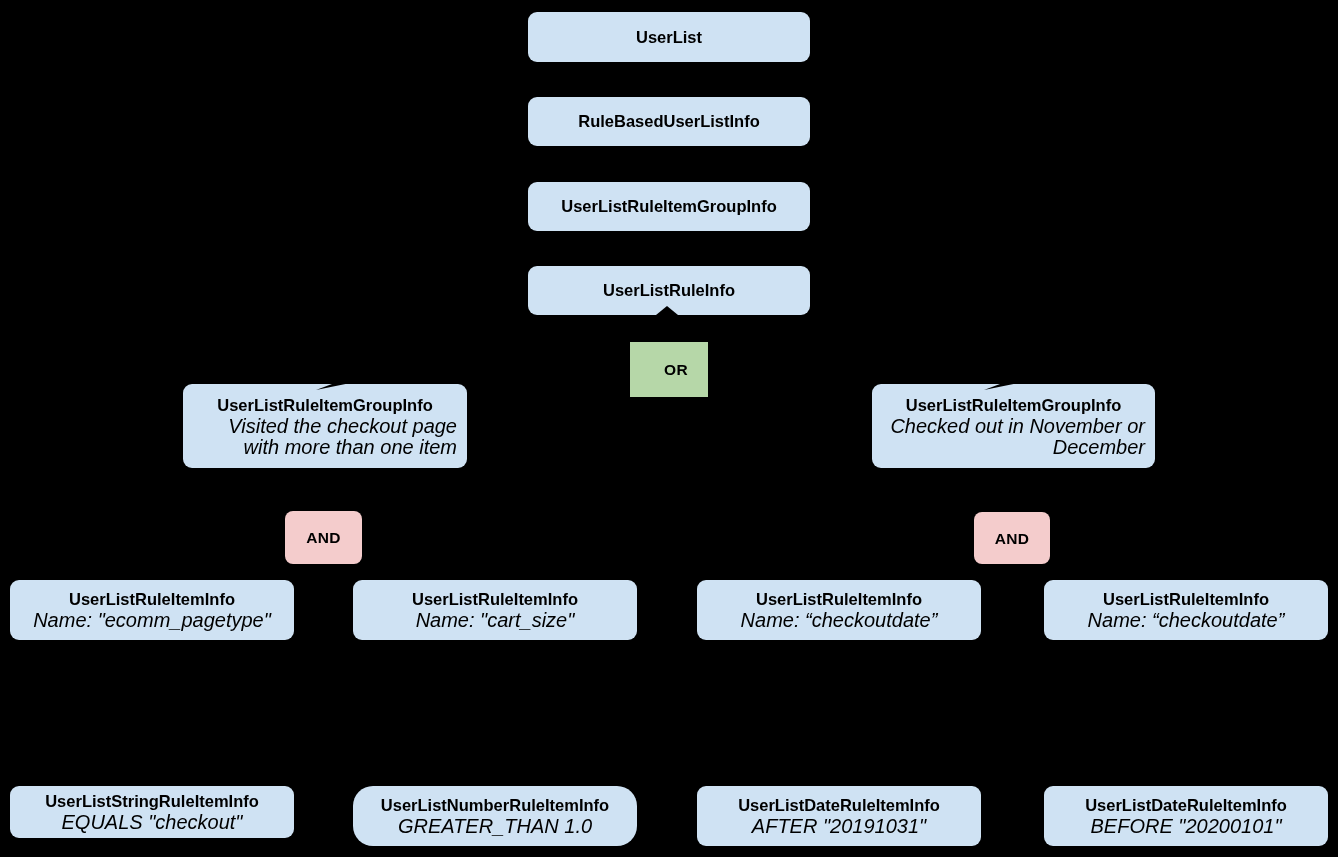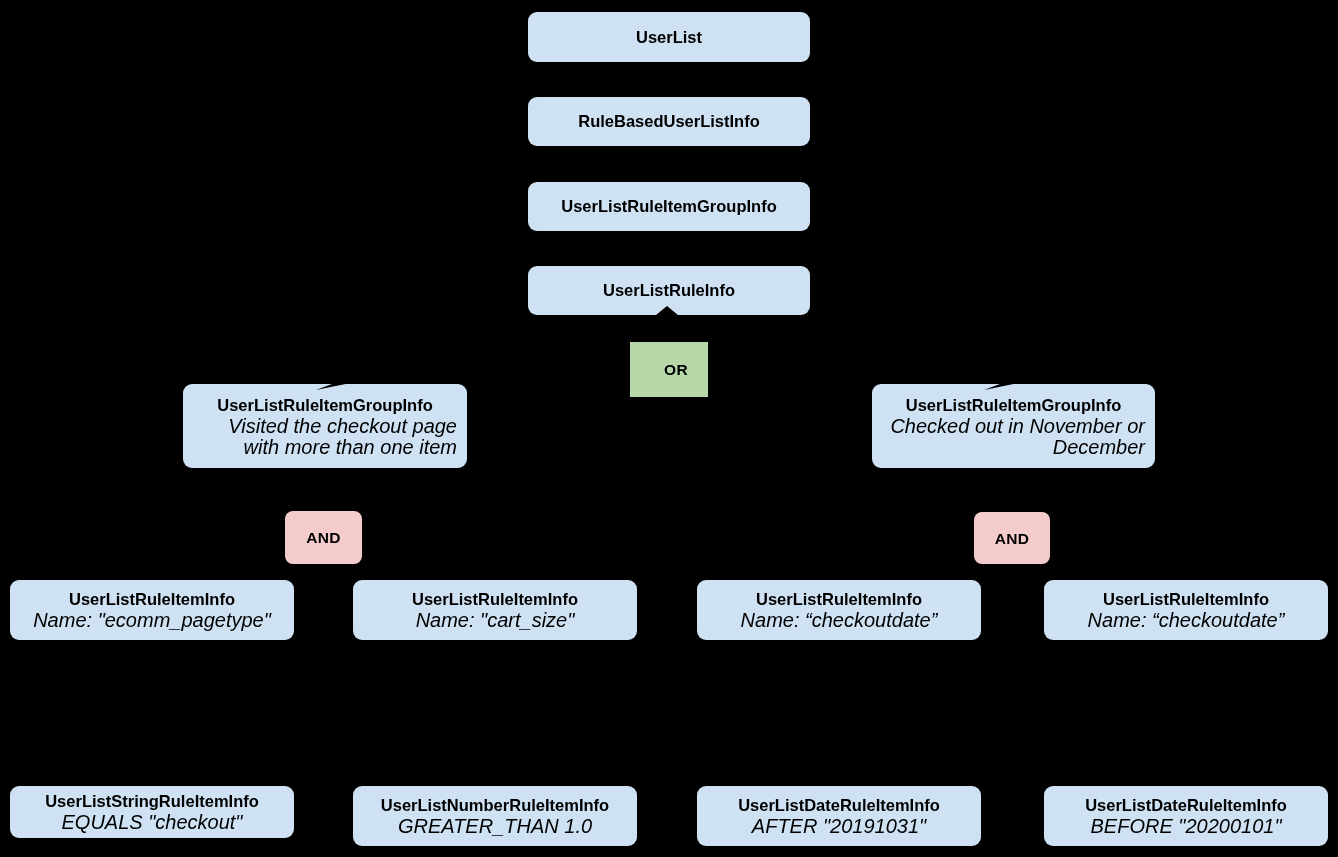--- a/index.html
+++ b/index.html
@@ -113,21 +113,21 @@
       <div class="subtitle">Name: “checkoutdate”</div>
     </div>
     <div class="node class" style="left: 1044px; top: 580px; width: 284px; height: 60px;">
       <div class="title">UserListRuleItemInfo</div>
       <div class="subtitle">Name: “checkoutdate”</div>
     </div>
     <div class="node class" style="left: 10px; top: 786px; width: 284px; height: 52px;">
       <div class="title">UserListStringRuleItemInfo</div>
       <div class="subtitle">EQUALS "checkout"</div>
     </div>
-    <div class="node class" style="left: 353px; top: 786px; width: 284px; height: 60px;">
+    <div class="node class" style="left: 353px; top: 786px; width: 284px; height: 60px; border-radius: 20px;">
       <div class="title">UserListNumberRuleItemInfo</div>
       <div class="subtitle">GREATER_THAN 1.0</div>
     </div>
     <div class="node class" style="left: 697px; top: 786px; width: 284px; height: 60px;">
       <div class="title">UserListDateRuleItemInfo</div>
       <div class="subtitle">AFTER "20191031"</div>
     </div>
     <div class="node class" style="left: 1044px; top: 786px; width: 284px; height: 60px;">
       <div class="title">UserListDateRuleItemInfo</div>
       <div class="subtitle">BEFORE "20200101"</div>

